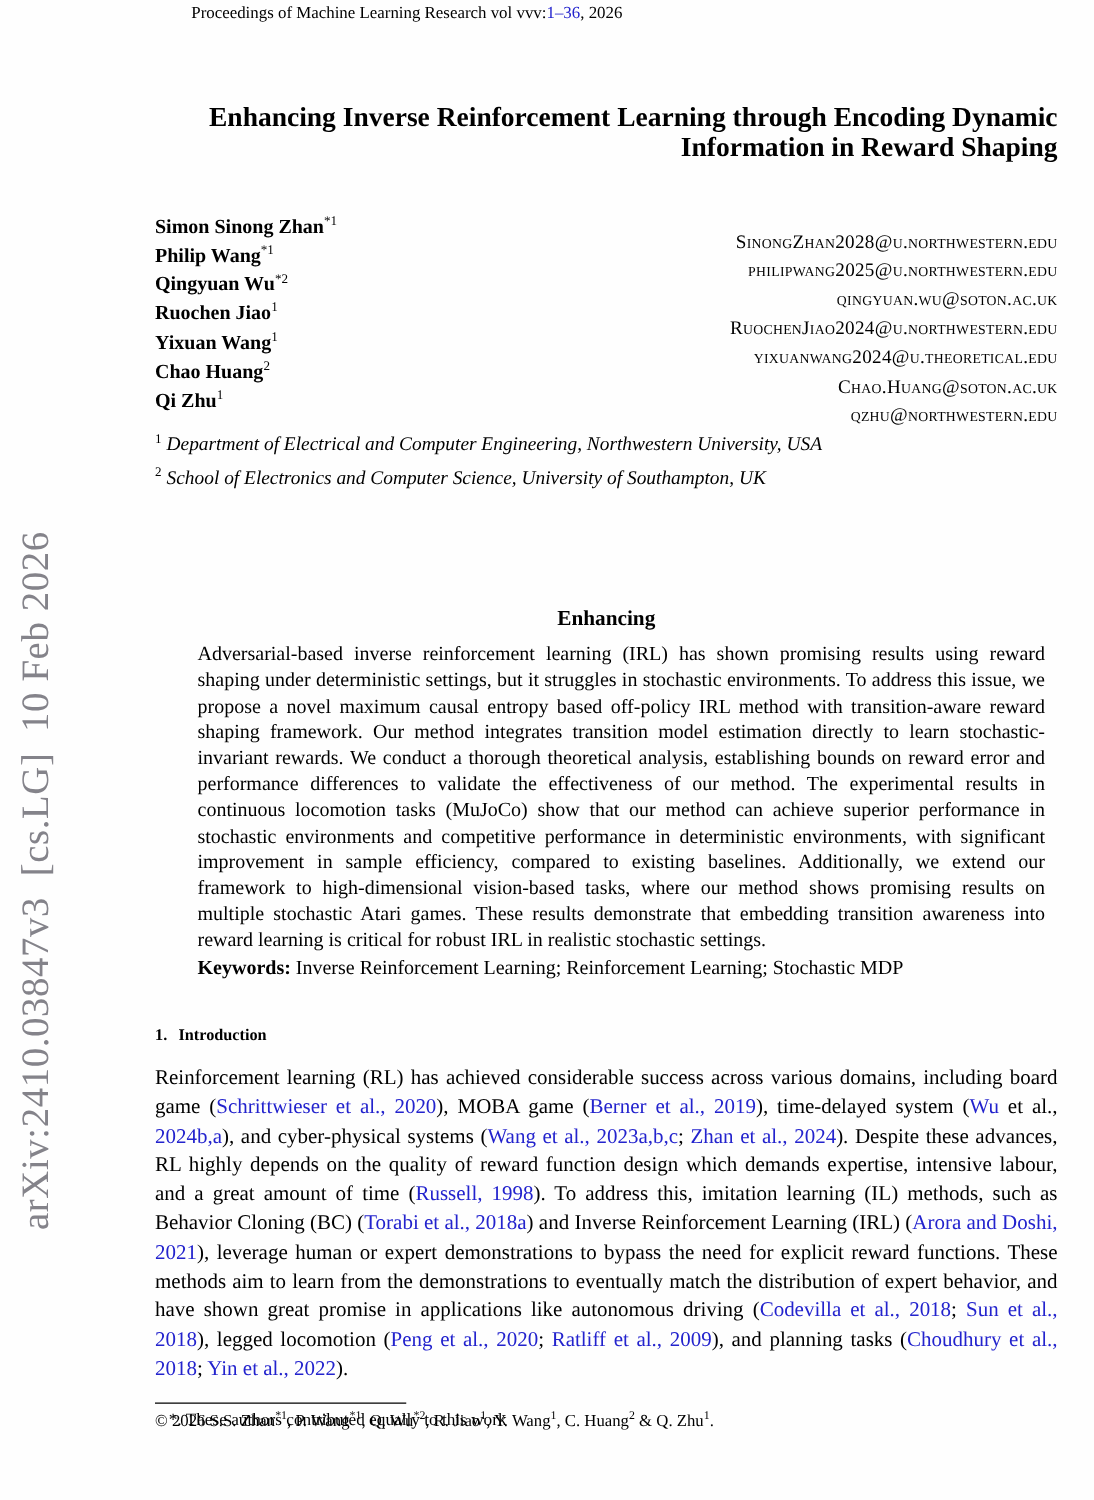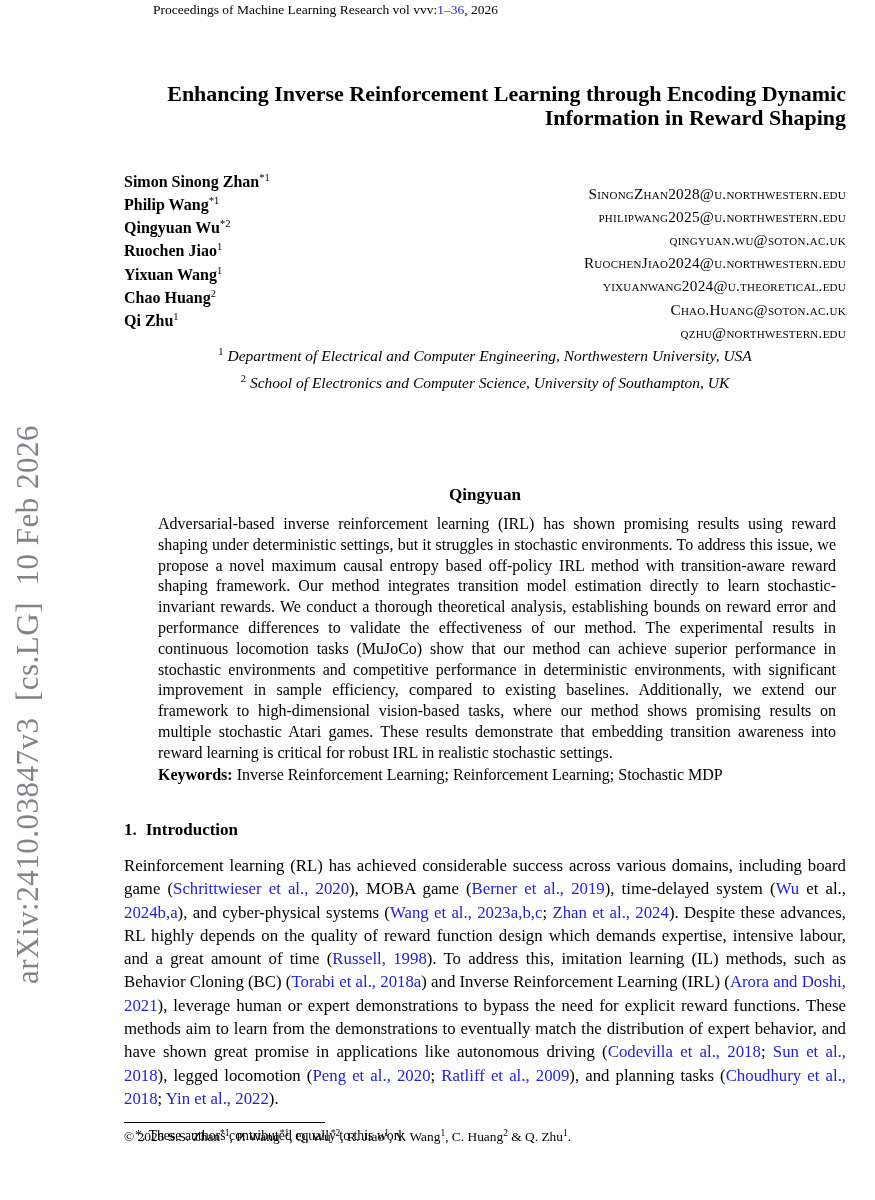--- a/index.html
+++ b/index.html
@@ -36,37 +36,37 @@
     font-size: 22px; font-weight: bold; line-height: 24px;
   }
   .title-inner { display: inline-block; max-width: 700px; }
 
   .authors { position: absolute; top: 170px; left: 124px; width: 722px; }
   .author-row { display: flex; justify-content: space-between; align-items: center; height: 23.2px; }
   .a-name { font-weight: bold; font-size: 16px; white-space: nowrap; }
   .a-name sup { font-weight: normal; font-size: 10.5px; vertical-align: super; }
   .a-email { font-variant: small-caps; font-size: 15.3px; letter-spacing: 0.25px; white-space: nowrap; margin-top: 24px; }
 
-  .affiliations { position: absolute; top: 340px; left: 124px; width: 722px; font-size: 15.5px; text-align: center; }
+  .affiliations { position: absolute; top: 340px; left: 124px; width: 722px; font-size: 15.5px; }
   .affil-row { line-height: 23px; }
   .affil-row sup { font-style: normal; font-size: 10.5px; vertical-align: super; margin-right: 4px; }
   .affil-text { font-style: italic; }
 
   .abstract { position: absolute; top: 485px; left: 124px; width: 722px; }
   .abstract-heading { text-align: center; font-size: 17px; font-weight: bold; }
   .abstract-text {
     margin: 9px 10px 0 34px;
     text-align: justify;
     font-size: 16px; line-height: 20.8px;
   }
   .keywords { margin: 1px 10px 0 34px; font-size: 16px; line-height: 20.8px; }
   .keywords b { font-weight: bold; margin-top: 18px; }
 
   .intro { position: absolute; top: 820px; left: 124px; width: 722px; }
-  .section-heading { font-size: 17px; font-weight: bold; }
+  .section-heading { font-size: 13px; font-weight: bold; }
   .section-number { margin-right: 9px; }
   .intro-paragraph {
     margin-top: 14px;
     text-align: justify;
     font-size: 16.8px; line-height: 23.3px;
   }
 
   .cite { color: var(--link, #2323cd); }
 
   .footnote { position: absolute; top: 1122px; left: 124px; width: 722px; font-size: 13.8px; }
@@ -123,21 +123,21 @@
   <div class="affiliations">
     <div class="affil-row">
       <sup>1</sup><span class="affil-text">Department of Electrical and Computer Engineering, Northwestern University, USA</span>
     </div>
     <div class="affil-row">
       <sup>2</sup><span class="affil-text">School of Electronics and Computer Science, University of Southampton, UK</span>
     </div>
   </div>
 
   <div class="abstract">
-    <div class="abstract-heading">Qingyuan</div>
+    <div class="abstract-heading">Enhancing</div>
     <p class="abstract-text">Adversarial-based inverse reinforcement learning (IRL) has shown promising results using reward shaping under deterministic settings, but it struggles in stochastic environments. To address this issue, we propose a novel maximum causal entropy based off-policy IRL method with transition-aware reward shaping framework. Our method integrates transition model estimation directly to learn stochastic-invariant rewards. We conduct a thorough theoretical analysis, establishing bounds on reward error and performance differences to validate the effectiveness of our method. The experimental results in continuous locomotion tasks (MuJoCo) show that our method can achieve superior performance in stochastic environments and competitive performance in deterministic environments, with significant improvement in sample efficiency, compared to existing baselines. Additionally, we extend our framework to high-dimensional vision-based tasks, where our method shows promising results on multiple stochastic Atari games. These results demonstrate that embedding transition awareness into reward learning is critical for robust IRL in realistic stochastic settings.</p>
     <div class="keywords">
       <b>Keywords:</b><span> Inverse Reinforcement Learning; Reinforcement Learning; Stochastic MDP</span>
     </div>
   </div>
 
   <div class="intro">
     <div class="section-heading">
       <span class="section-number">1.</span><span>Introduction</span>
     </div>

